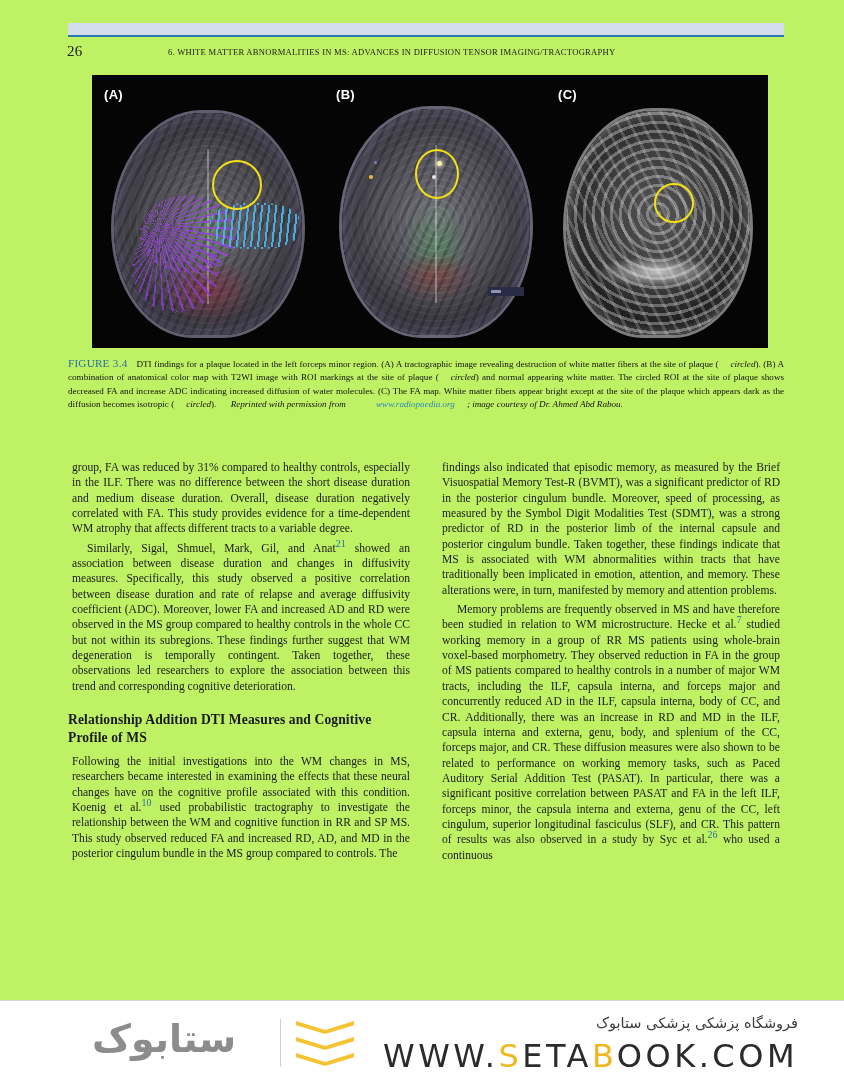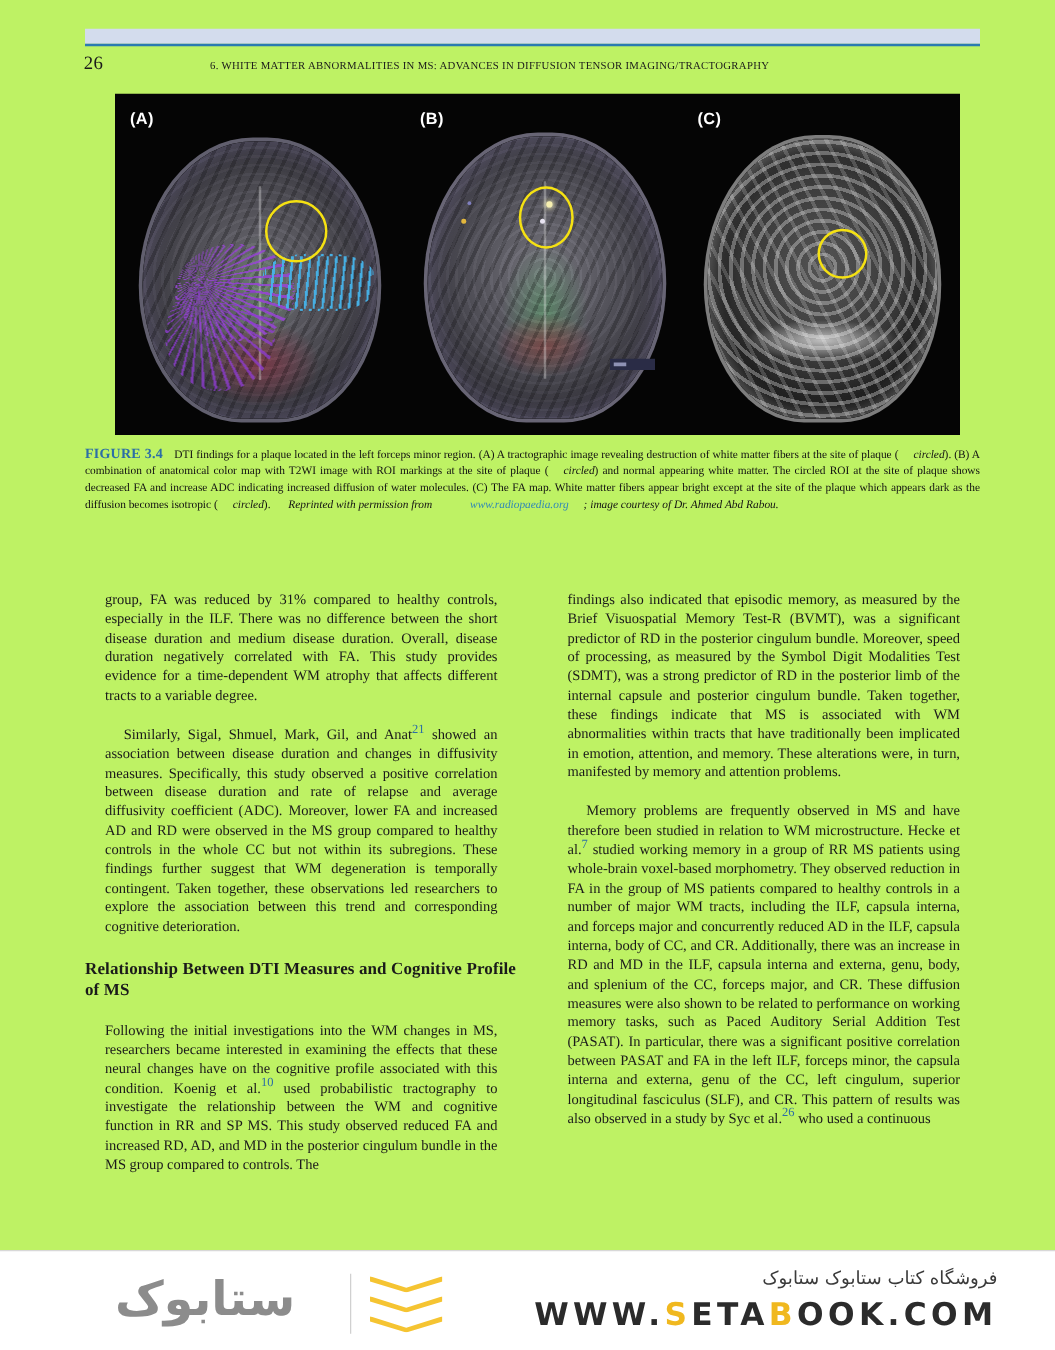--- a/index.html
+++ b/index.html
@@ -200,41 +200,40 @@
     font-size: 9.1px;
     line-height: 13.3px;
     text-align: justify;
     color: #111111;
   }
   .fig-num {
     color: #2c6ea6;
     font-variant: small-caps;
     font-size: 11.2px;
     letter-spacing: .2px;
-    font-weight: bold;
   }
   .cap-gap { display: inline-block; width: 9px; }
   .it { font-style: italic; padding-left: 12px; }
   .link { color: #2f87b7; margin-left: 16px; }
 
   
   .col {
     position: absolute;
     top: 456px;
     width: 346px;
     font-size: 11.6px;
     line-height: 15.35px;
     text-align: justify;
     text-justify: inter-word;
     hyphens: manual;
     color: #1a1a1a;
   }
   .col-left  { left: 68px; }
   .col-right { left: 438px; }
-  .col p { margin: 16px; text-indent: 15px; }
+  .col p { margin: 4px; text-indent: 15px; }
   .col p.first { text-indent: 0; }
   .sec-head {
     font-size: 13.6px;
     line-height: 17.4px;
     font-weight: bold;
     margin: 17px 0 8px 0;
     text-align: left;
     letter-spacing: .1px;
   }
   sup {
@@ -308,22 +307,22 @@
   }
   .fa-line {
     font-family: "DejaVu Sans", sans-serif;
     font-size: 14.5px;
     color: #3b3b3b;
     direction: rtl;
     margin-bottom: 6px;
   }
   .url-line {
     font-family: "DejaVu Sans", sans-serif;
-    font-size: 25px;
-    font-weight: bold;
+    font-size: 32px;
+    font-weight: normal;
     letter-spacing: 3.5px;
     color: #2b2b2b;
   }
   .url-line .y { color: #f0b81f; }
 </style>
 </head>
 <body>
 
 <div class="page">
 
@@ -369,21 +368,21 @@
     </div>
   </div>
 
   <div class="caption">
     <span class="fig-num">FIGURE 3.4</span><span class="cap-gap"></span><span>DTI findings for a plaque located in the left forceps minor region. (A) A tractographic image revealing destruction of white matter fibers at the site of plaque (</span><span class="it">circled</span><span>). (B) A combination of anatomical color map with T2WI image with ROI markings at the site of plaque (</span><span class="it">circled</span><span>) and normal appearing white matter. The circled ROI at the site of plaque shows decreased FA and increase ADC indicating increased diffusion of water molecules. (C) The FA map. White matter fibers appear bright except at the site of the plaque which appears dark as the diffusion becomes isotropic (</span><span class="it">circled</span><span>). </span><span class="it">Reprinted with permission from </span><span class="link it">www.radiopaedia.org</span><span class="it">; image courtesy of Dr. Ahmed Abd Rabou.</span>
   </div>
 
   <div class="col col-left">
     <p class="first">group, FA was reduced by 31% compared to healthy controls, especially in the ILF. There was no difference between the short disease duration and medium disease duration. Overall, disease duration negatively correlated with FA. This study provides evidence for a time-dependent WM atrophy that affects different tracts to a variable degree.</p>
     <p><span>Similarly, Sigal, Shmuel, Mark, Gil, and Anat</span><sup>21</sup><span> showed an association between disease duration and changes in diffusivity measures. Specifically, this study observed a positive correlation between disease duration and rate of relapse and average diffusivity coefficient (ADC). Moreover, lower FA and increased AD and RD were observed in the MS group compared to healthy controls in the whole CC but not within its subregions. These findings further suggest that WM degeneration is temporally contingent. Taken together, these observations led researchers to explore the association between this trend and corresponding cognitive deterioration.</span></p>
-    <h2 class="sec-head">Relationship Between DTI Measures and Cognitive Profile of MS</h2>
+    <h2 class="sec-head">Relationship Addition DTI Measures and Cognitive Profile of MS</h2>
     <p class="first"><span>Following the initial investigations into the WM changes in MS, researchers became interested in examining the effects that these neural changes have on the cognitive profile associated with this condition. Koenig et al.</span><sup>10</sup><span> used probabilistic tractography to investigate the relationship between the WM and cognitive function in RR and SP MS. This study observed reduced FA and increased RD, AD, and MD in the posterior cingulum bundle in the MS group compared to controls. The</span></p>
   </div>
 
   <div class="col col-right">
     <p class="first">findings also indicated that episodic memory, as measured by the Brief Visuospatial Memory Test-R (BVMT), was a significant predictor of RD in the posterior cingulum bundle. Moreover, speed of processing, as measured by the Symbol Digit Modalities Test (SDMT), was a strong predictor of RD in the posterior limb of the internal capsule and posterior cingulum bundle. Taken together, these findings indicate that MS is associated with WM abnormalities within tracts that have traditionally been implicated in emotion, attention, and memory. These alterations were, in turn, manifested by memory and attention problems.</p>
     <p><span>Memory problems are frequently observed in MS and have therefore been studied in relation to WM microstructure. Hecke et al.</span><sup>7</sup><span> studied working memory in a group of RR MS patients using whole-brain voxel-based morphometry. They observed reduction in FA in the group of MS patients compared to healthy controls in a number of major WM tracts, including the ILF, capsula interna, and forceps major and concurrently reduced AD in the ILF, capsula interna, body of CC, and CR. Additionally, there was an increase in RD and MD in the ILF, capsula interna and externa, genu, body, and splenium of the CC, forceps major, and CR. These diffusion measures were also shown to be related to performance on working memory tasks, such as Paced Auditory Serial Addition Test (PASAT). In particular, there was a significant positive correlation between PASAT and FA in the left ILF, forceps minor, the capsula interna and externa, genu of the CC, left cingulum, superior longitudinal fasciculus (SLF), and CR. This pattern of results was also observed in a study by Syc et al.</span><sup>26</sup><span> who used a continuous</span></p>
   </div>
 </div>
 
 <div class="footer">
@@ -393,16 +392,16 @@
     </div>
     <div class="logo-sub">فروشگاه اینترنتی کتاب</div>
     <div class="logo-divider"></div>
     <div class="chevrons">
       <div class="chev c1"></div>
       <div class="chev c2"></div>
       <div class="chev c3"></div>
     </div>
   </div>
   <div class="brand-right">
-    <div class="fa-line">فروشگاه کتاب ستابوک ستابوک</div>
+    <div class="fa-line">فروشگاه پزشکی پزشکی ستابوک</div>
     <div class="url-line"><span>WWW.</span><span class="y">S</span><span>ETA</span><span class="y">B</span><span>OOK.COM</span></div>
   </div>
 </div>
 
 </body></html>

